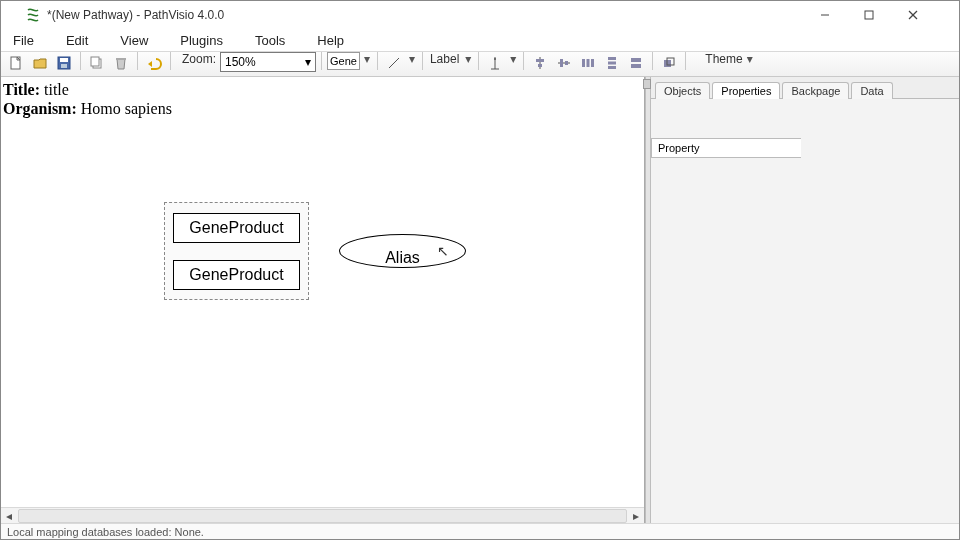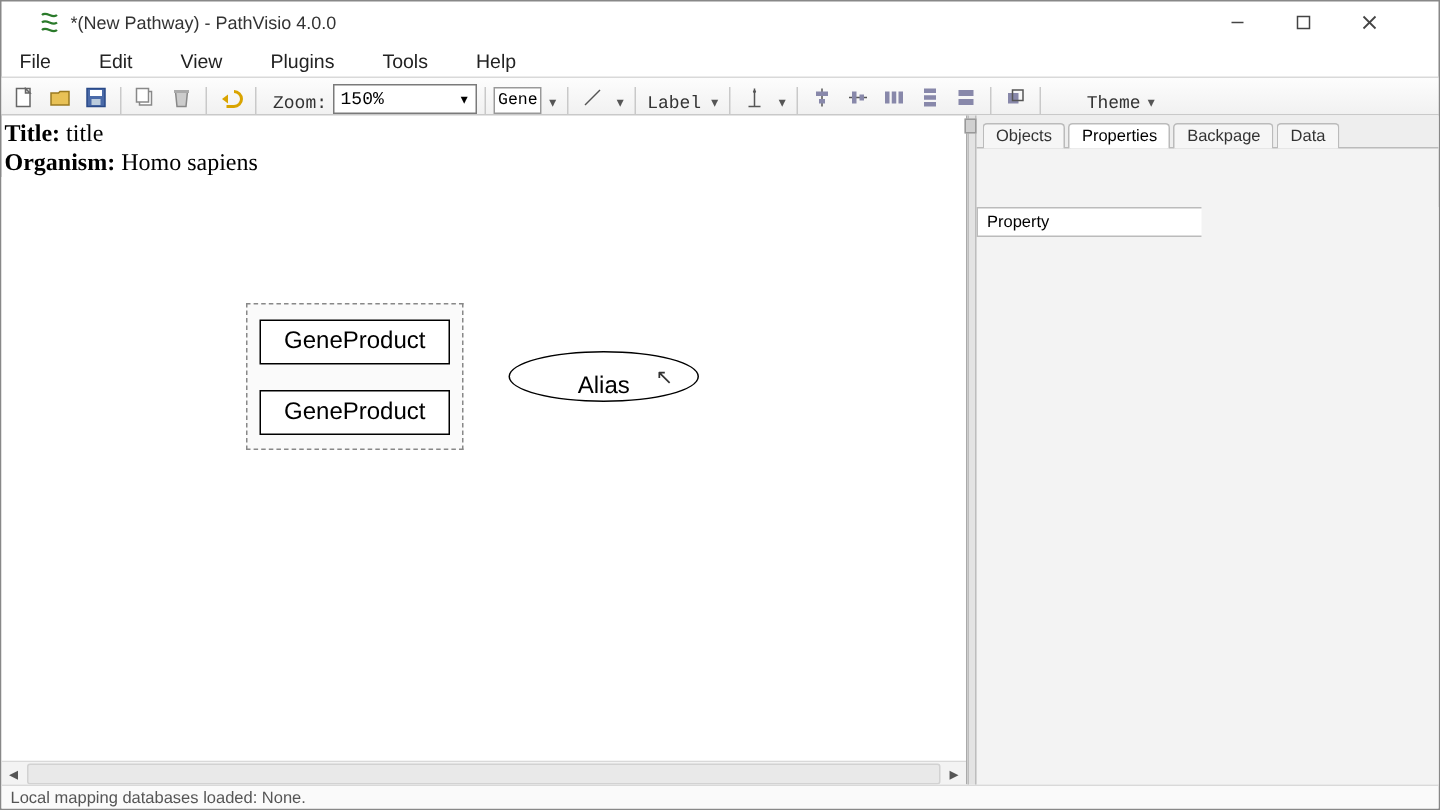--- a/index.html
+++ b/index.html
@@ -11,29 +11,29 @@
   .titlebar .appicon { width:16px; height:16px; margin-right:6px; }
   .titlebar .title-text { flex:0 0 auto; font-size:12px; }
   .titlebar .spacer { flex:1; }
   .winbtn { width:44px; height:24px; display:flex; align-items:center; justify-content:center; color:#444; }
 
   
   .menubar { height:22px; display:flex; align-items:flex-end; padding:0 4px; gap:16px; border-bottom:1px solid transparent; }
   .menubar .item { padding:2px 8px; font-size:13px; color:#222; }
 
   
-  .toolbar { height:26px; display:flex; align-items:flex-end; padding:0 4px; gap:2px; border-top:1px solid #d9d9d9; border-bottom:1px solid #c9c9c9; background:linear-gradient(#fdfdfd,#f1f1f1);font-family:Liberation Mono, monospace; }
+  .toolbar { height:26px; display:flex; align-items:flex-start; padding:0 4px; gap:2px; border-top:1px solid #d9d9d9; border-bottom:1px solid #c9c9c9; background:linear-gradient(#fdfdfd,#f1f1f1); }
   .tbtn { width:22px; height:22px; display:flex; align-items:center; justify-content:center; border:1px solid transparent; border-radius:2px; color:#555; }
   .tsep { width:1px; height:18px; background:#c9c9c9; margin:0 3px; }
   .zoom-label { font-size:12px; color:#333; margin:0 2px 0 6px; }
   .zoom-select { height:20px; width:96px; border:1px solid #7a7a7a; background:#fff; display:flex; align-items:center; padding:0 4px; font-size:12px; justify-content:space-between;gap:35px; }
   .node-tool { height:18px; border:1px solid #999; padding:0 2px; font-size:11px; display:flex; align-items:center; background:#fff; position:relative; }
   .small-drop { width:10px; display:flex; align-items:center; justify-content:center; color:#555; }
   .label-tool { font-size:12px; color:#333; padding:0 2px; }
-  .theme-label { font-size:12px; color:#333; margin-left:25px; }
+  .theme-label { font-size:12px; color:#333; margin-left:14px; }
 
   
   .main { flex:1; display:flex; min-height:0; }
   .canvas-wrap { flex:1; display:flex; flex-direction:column; min-width:0; border-right:1px solid #aaa; }
   .canvas-header { padding:3px 2px 0 2px; font-family: "Times New Roman", serif; font-size:16px; line-height:1.2; }
   .canvas-header b { font-weight:bold; }
   .canvas { flex:1; position:relative; background:#fff; overflow:hidden; border-top:1px solid transparent;text-decoration:underline; }
   .hscroll { height:16px; display:flex; align-items:center; background:#f3f3f3; border-top:1px solid #d9d9d9; }
   .hscroll .arrow { width:16px; height:16px; display:flex; align-items:center; justify-content:center; color:#555; }
   .hscroll .track { flex:1; height:14px; background:#e9e9e9; margin:0 1px; border:1px solid #d2d2d2; border-radius:2px; }

